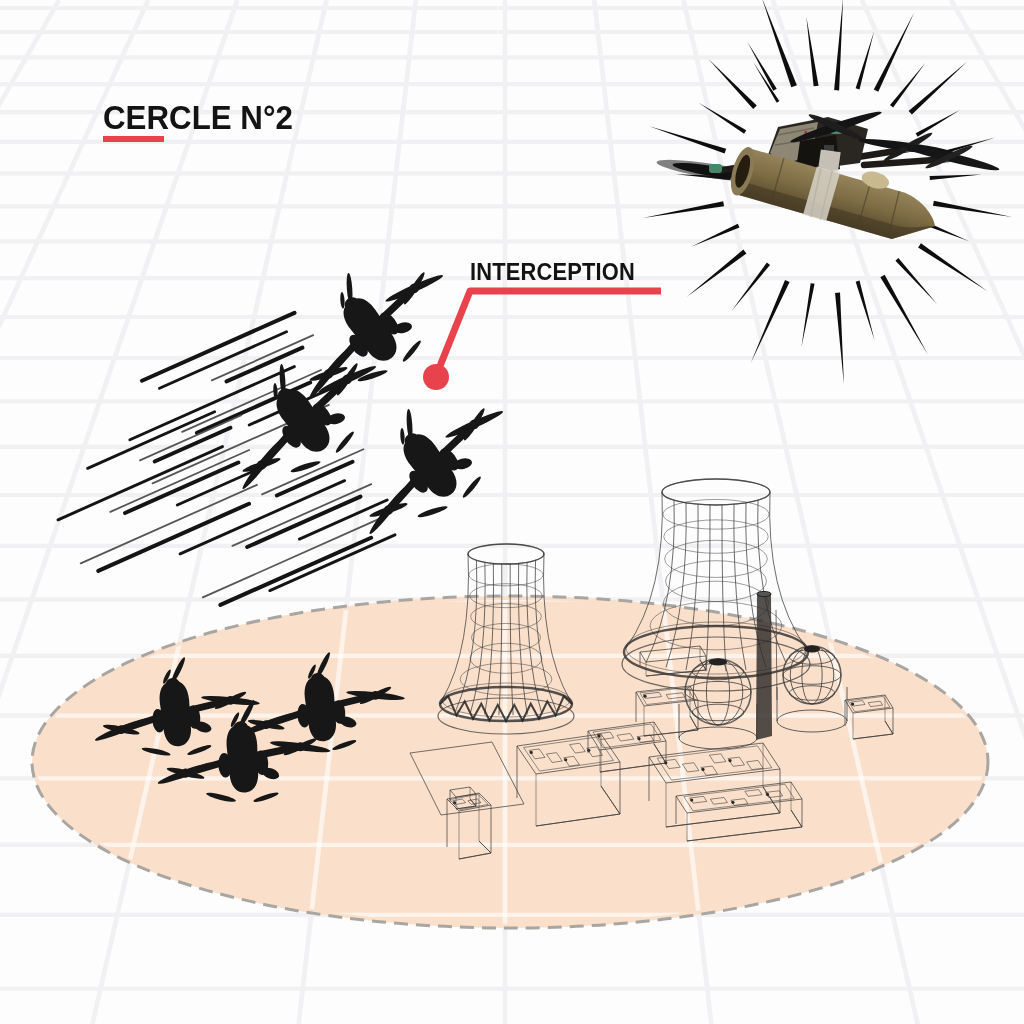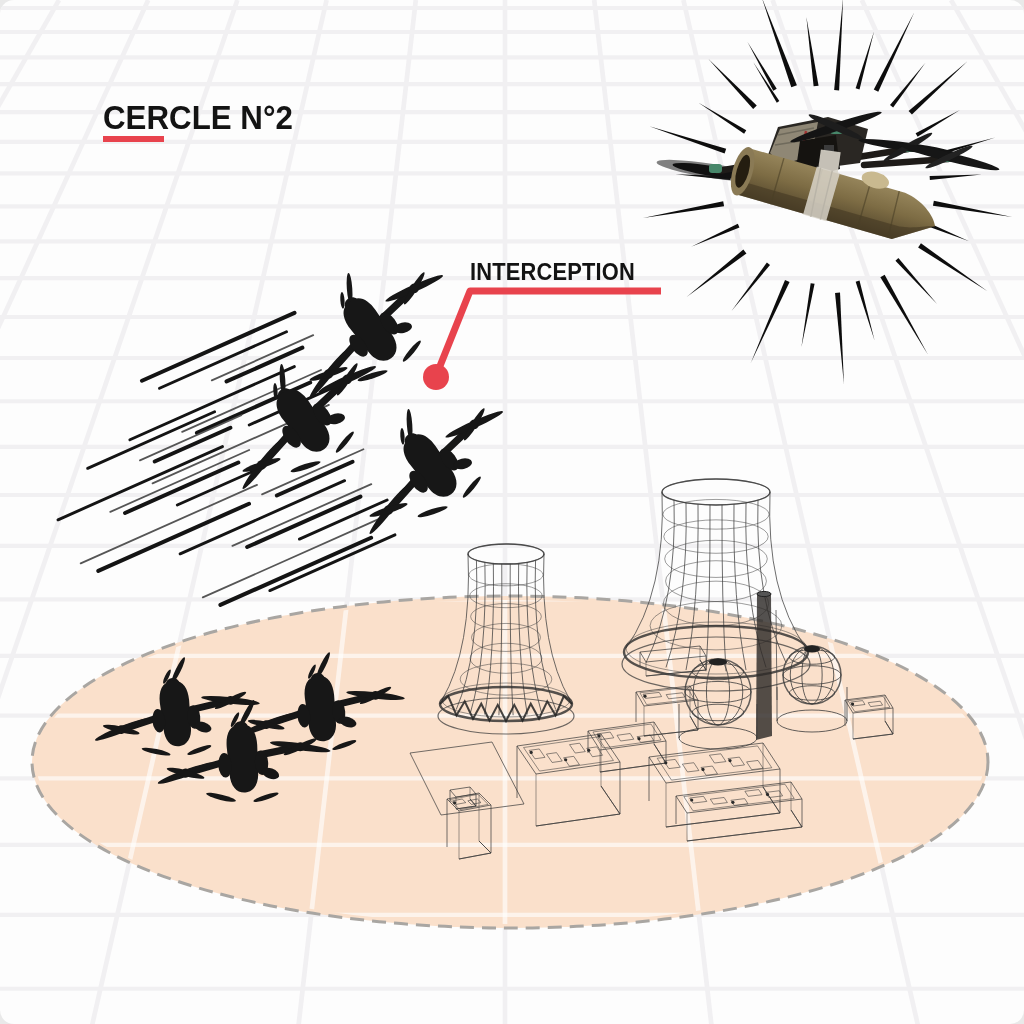--- a/index.html
+++ b/index.html
@@ -1,20 +1,19 @@
 <!DOCTYPE html>
 <html><head>
 <meta charset="utf-8">
 <style>
   html,body{margin:0;padding:0;background:#e9e9e9;}
   .stage{
     position:relative;width:1024px;height:1024px;margin:0 auto;overflow:hidden;
     background:var(--bg,#fdfdfd);
     font-family:"Liberation Sans","DejaVu Sans",sans-serif;
-    border-radius:14px;
   }
   .scene{position:absolute;left:0;top:0;width:1024px;height:1024px;display:block;}
   .page-title{
     position:absolute;left:103px;top:100px;margin:0;
     font-size:34px;line-height:1;font-weight:800;letter-spacing:0px;
     color:var(--ink,#131313);transform:scaleX(.92);transform-origin:left top;
     white-space:nowrap;
   }
   .title-underline{
     position:absolute;left:103px;top:136px;width:61px;height:6px;

